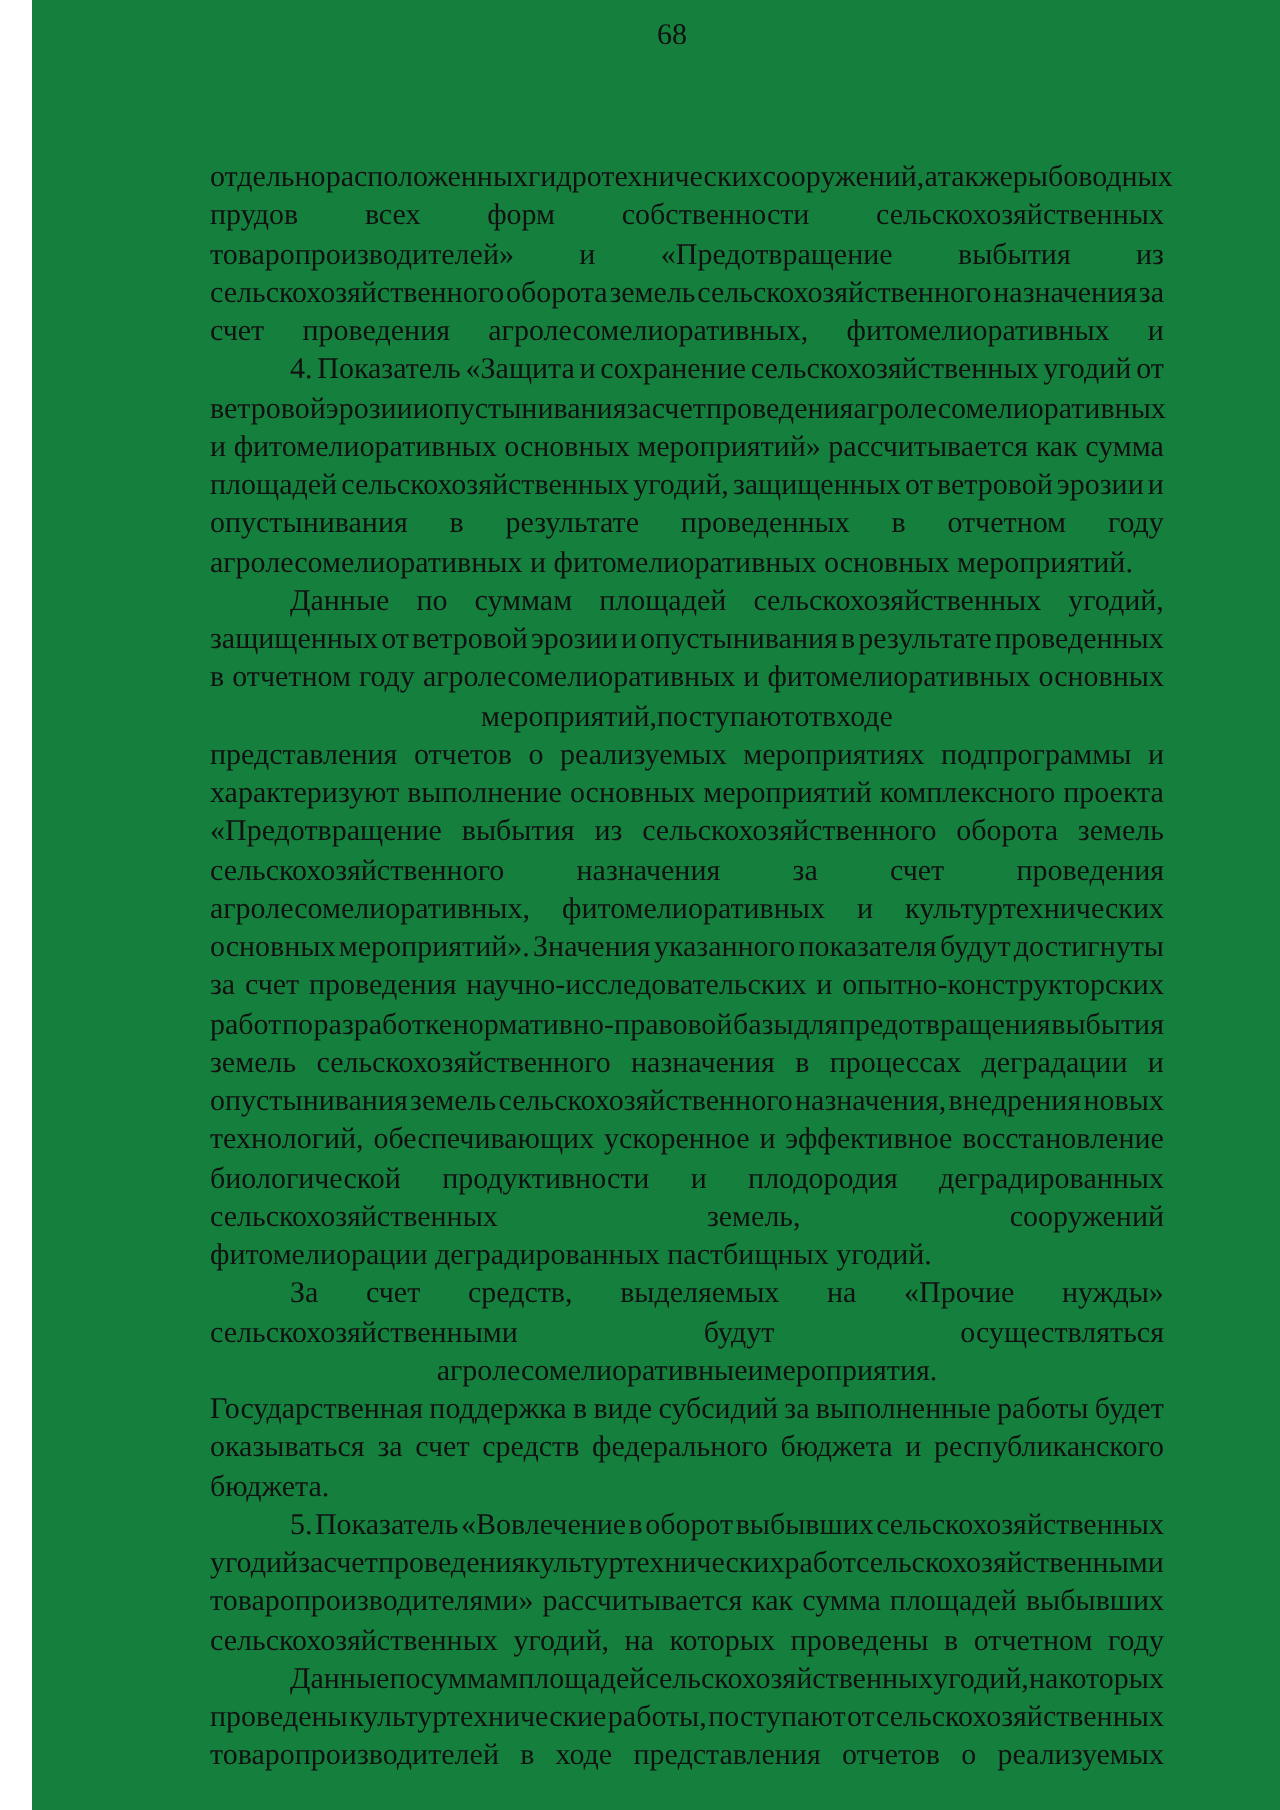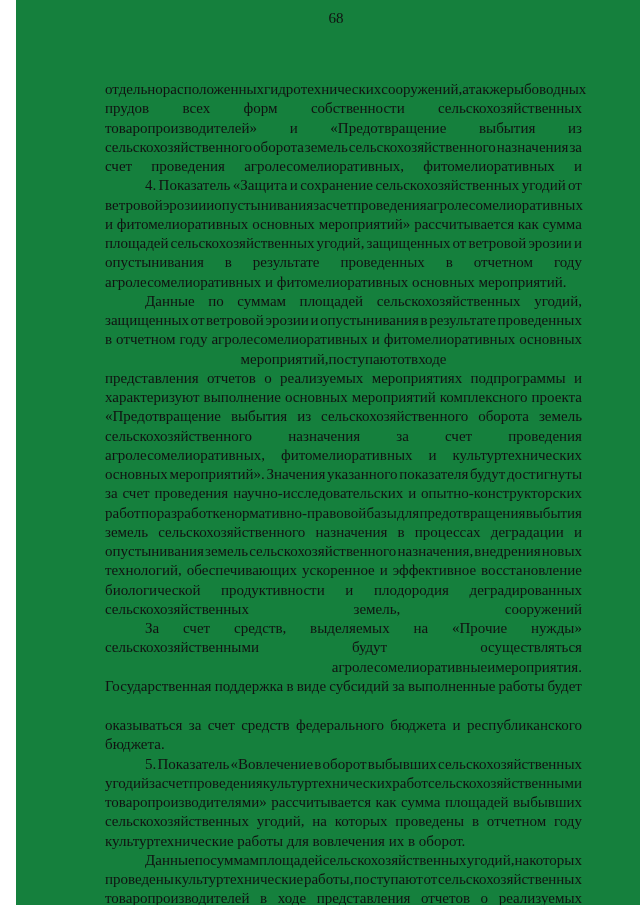--- a/index.html
+++ b/index.html
@@ -245,51 +245,52 @@
         <span>продуктивности</span>
         <span>и</span>
         <span>плодородия</span>
         <span>деградированных</span>
       </span>
       <span class="line" style="display: flex; justify-content: space-between;">
         <span>сельскохозяйственных</span>
         <span>земель,</span>
         <span>сооружений</span>
       </span>
+      <span class="line last">фитомелиорации деградированных пастбищных угодий.</span>
       <span class="line indent" style="display: flex; justify-content: space-between;">
         <span>За</span>
         <span>счет</span>
         <span>средств,</span>
         <span>выделяемых</span>
         <span>на</span>
         <span>«Прочие</span>
         <span>нужды»</span>
       </span>
       <span class="line" style="display: flex; justify-content: space-between;">
         <span>сельскохозяйственными</span>
         <span>будут</span>
         <span>осуществляться</span>
       </span>
-      <span class="line" style="display: flex; justify-content: flex-end;">
+      <span class="line" style="display: flex; justify-content: center;">
         <span>агролесомелиоративные</span>
         <span>и</span>
         <span>мероприятия.</span>
       </span>
       <span class="line" style="display: flex; justify-content: space-between;">
         <span>Государственная</span>
         <span>поддержка</span>
         <span>в</span>
         <span>виде</span>
         <span>субсидий</span>
         <span>за</span>
         <span>выполненные</span>
         <span>работы</span>
         <span>будет</span>
       </span>
-      <span class="line" style="display: flex; justify-content: space-between; margin-top: 20px;">
+      <span class="line" style="display: flex; justify-content: space-between;">
         <span>оказываться</span>
         <span>за</span>
         <span>счет</span>
         <span>средств</span>
         <span>федерального</span>
         <span>бюджета</span>
         <span>и</span>
         <span>республиканского</span>
       </span>
       <span class="line last">бюджета.</span>
@@ -322,21 +323,20 @@
       <span class="line" style="display: flex; justify-content: space-between;">
         <span>сельскохозяйственных</span>
         <span>угодий,</span>
         <span>на</span>
         <span>которых</span>
         <span>проведены</span>
         <span>в</span>
         <span>отчетном</span>
         <span>году</span>
       </span>
-      <span class="line last">культуртехнические работы для вовлечения их в оборот.</span>
       <span class="line indent" style="display: flex; justify-content: space-between;">
         <span>Данные</span>
         <span>по</span>
         <span>суммам</span>
         <span>площадей</span>
         <span>сельскохозяйственных</span>
         <span>угодий,</span>
         <span>на</span>
         <span>которых</span>
       </span>

